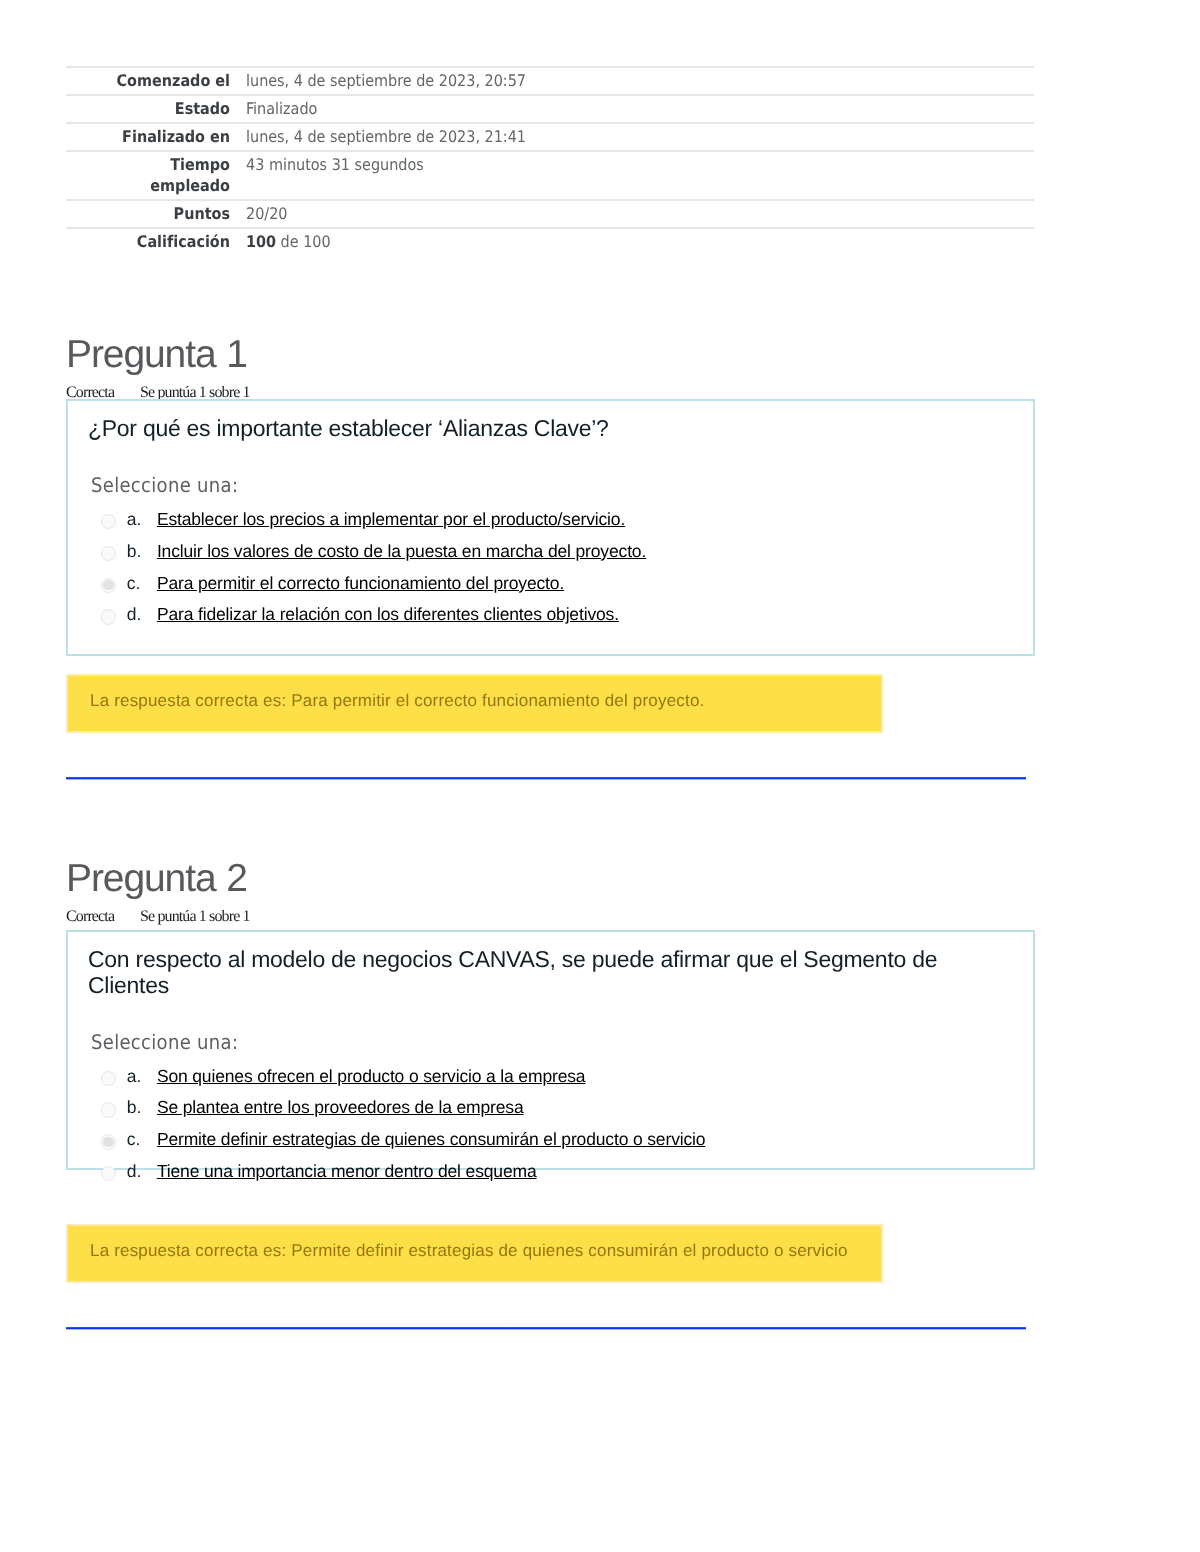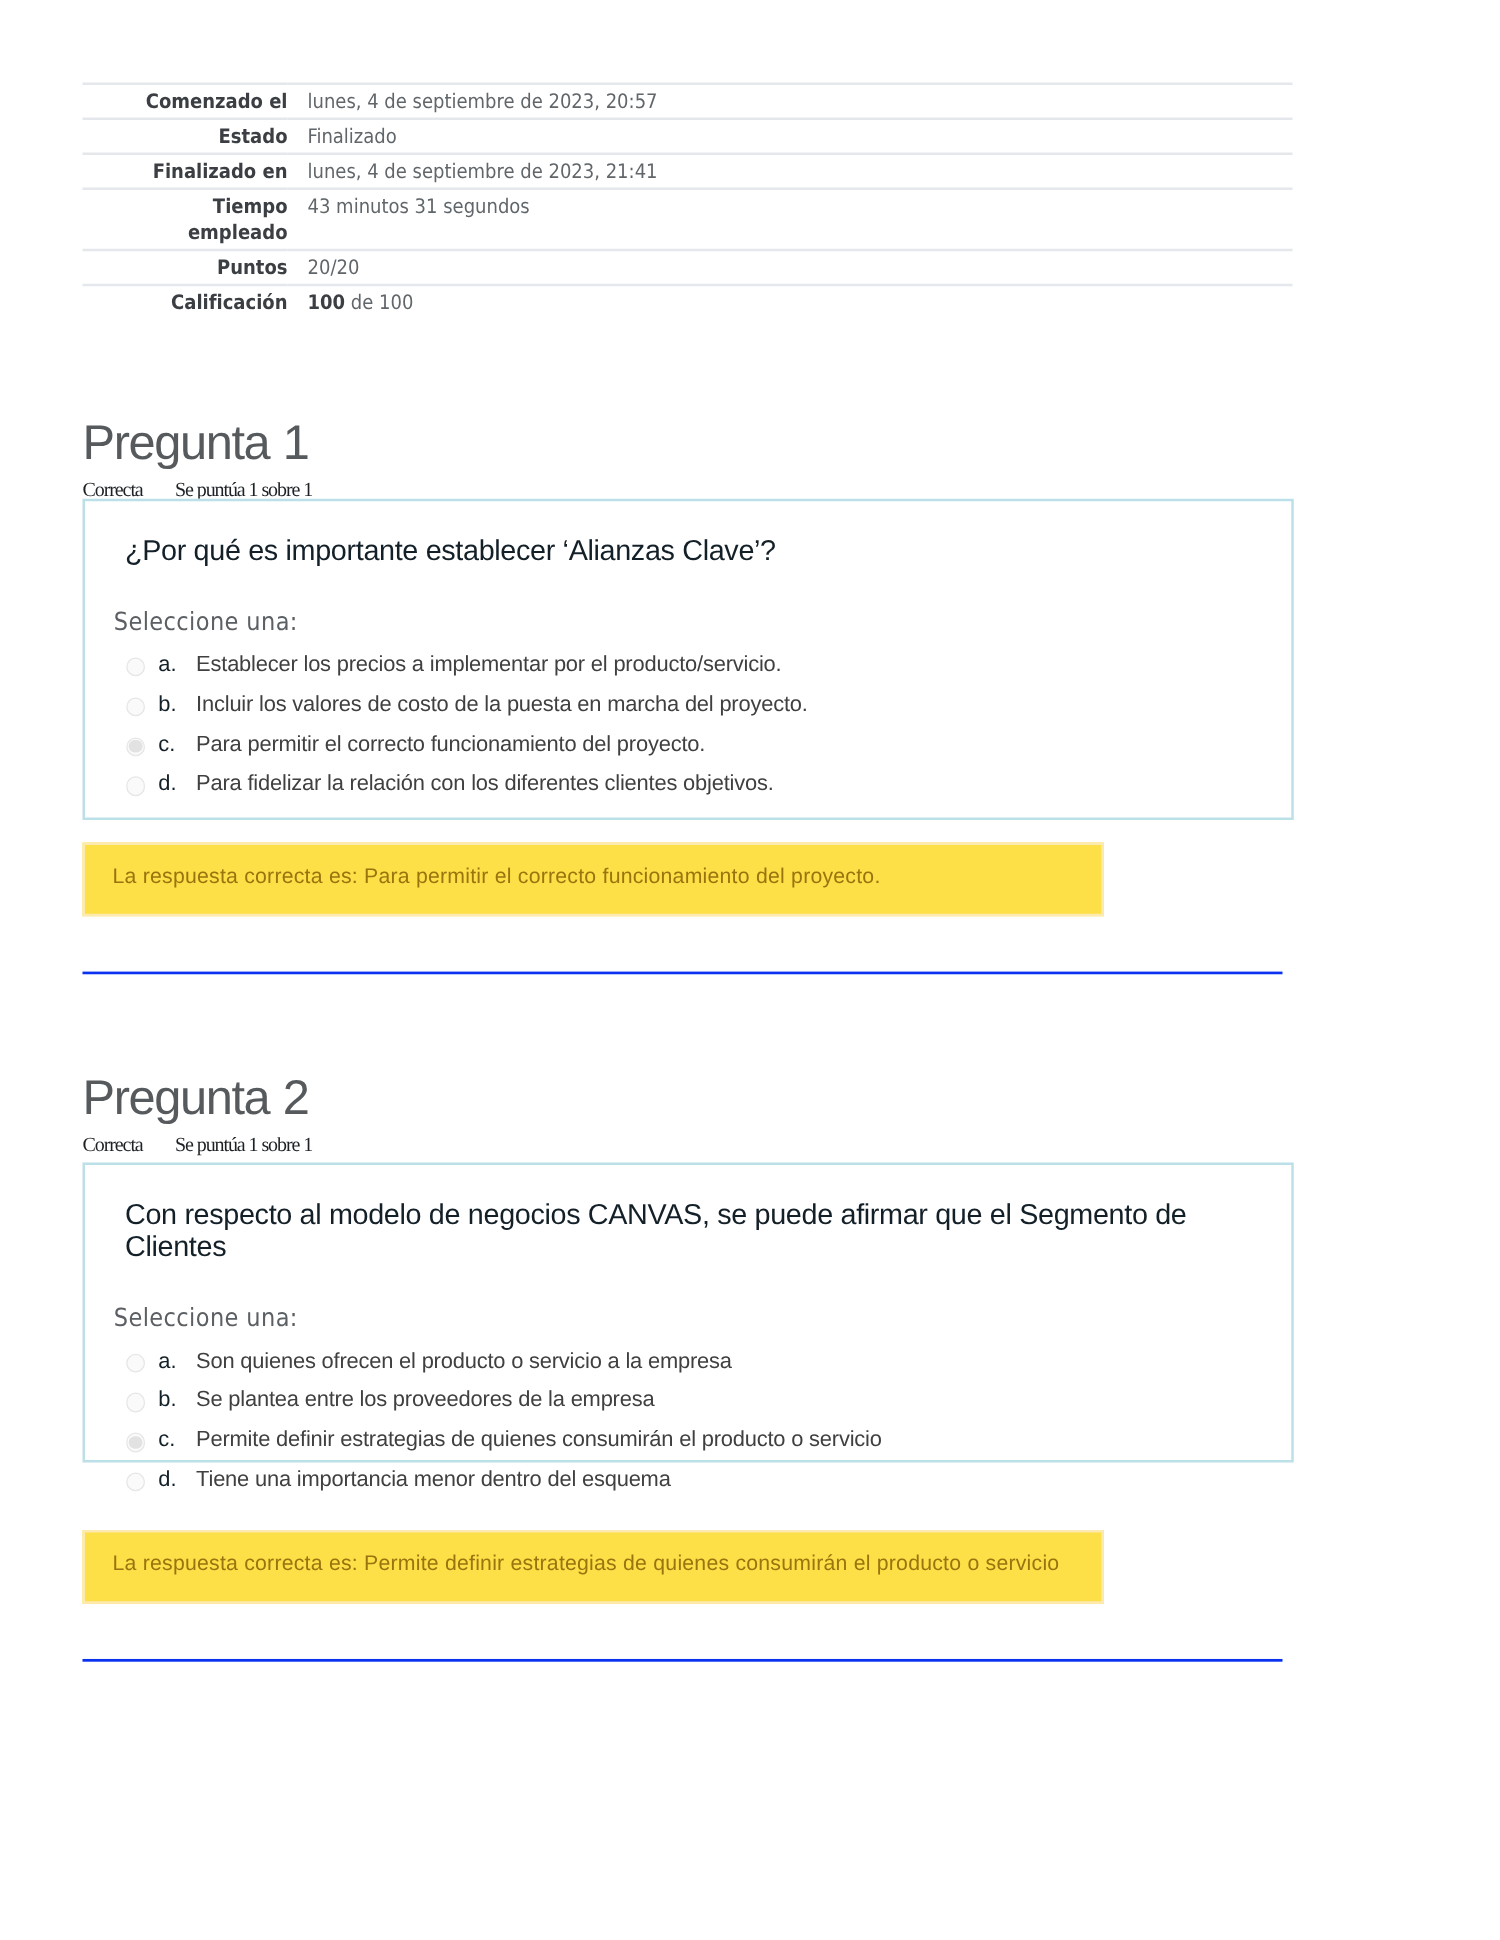--- a/index.html
+++ b/index.html
@@ -23,33 +23,33 @@
 
   
   .qhead{position:absolute;left:66px;font-family:"Liberation Sans",sans-serif;font-size:39px;
          line-height:40px;color:#575a5d;font-weight:400;letter-spacing:-1.1px;word-spacing:1px;
          transform-origin:0 0;}
   .qinfo{position:absolute;left:66px;font-family:Liberation Serif, serif;font-size:16px;
          line-height:16px;color:#1d2125;letter-spacing:-0.87px;}
   .qinfo .state{display:inline-block;width:74px;}
   .qbox{position:absolute;left:66px;width:969px;border:2px solid #bce0e8;background:#fff;box-sizing:border-box;}
   .qtext{font-family:"Liberation Sans",sans-serif;font-size:23px;line-height:25.8px;color:#142028;
-         letter-spacing:-0.27px;margin:12px;padding:15px 26px 0 20px;}
+         letter-spacing:-0.27px;margin:0;padding:15px 26px 0 20px;}
   .prompt{font-size:20px;line-height:22px;color:#5c6064;letter-spacing:0.32px;margin:32px 0 0 0;padding:0 26px 0 23px;
           font-family:"DejaVu Sans Condensed","DejaVu Sans",sans-serif;}
   .answers{margin:0;padding:11px 26px 0 33px;}
   .ans{display:flex;align-items:flex-start;height:31.9px;}
   .radio{width:13.2px;height:13.2px;border:1.5px solid #e6e6e6;border-radius:50%;background:#fafafa;
          flex:0 0 auto;margin-top:7px;position:relative;box-sizing:content-box;}
   .radio.on::after{content:"";position:absolute;left:1.4px;top:1.4px;width:10.4px;height:10.4px;
          border-radius:50%;background:#e2e2e2;}
   .letter{font-family:"Liberation Sans",sans-serif;font-size:17.5px;line-height:25px;color:#142028;
          width:30.2px;margin-left:10.5px;flex:0 0 auto;}
-  .atext{font-family:"Liberation Sans",sans-serif;font-size:17.5px;line-height:25px;color:#404040;
-         letter-spacing:-0.15px;}
+  .atext{font-family:"Liberation Sans",sans-serif;font-size:17.5px;line-height:25px;color:#000000;
+         letter-spacing:-0.15px;text-decoration:underline;}
   .fbox{position:absolute;left:66px;width:817px;border:2px solid #fdeab0;box-sizing:border-box;background:#fde047;}
   .fbox .t{font-family:"Liberation Sans",sans-serif;font-size:17px;line-height:24px;color:#99740f;
            letter-spacing:0.18px;margin:0;padding:13px 26px 0 22px;}
   .hr{position:absolute;left:66px;width:960px;height:4px;
       background:linear-gradient(to bottom,
         rgba(255,255,255,1) 0%,
         rgba(243,246,255,1) 24%,
         rgba(10,49,240,1) 40%,
         rgba(10,49,240,1) 74%,
         rgba(173,191,250,1) 88%,

